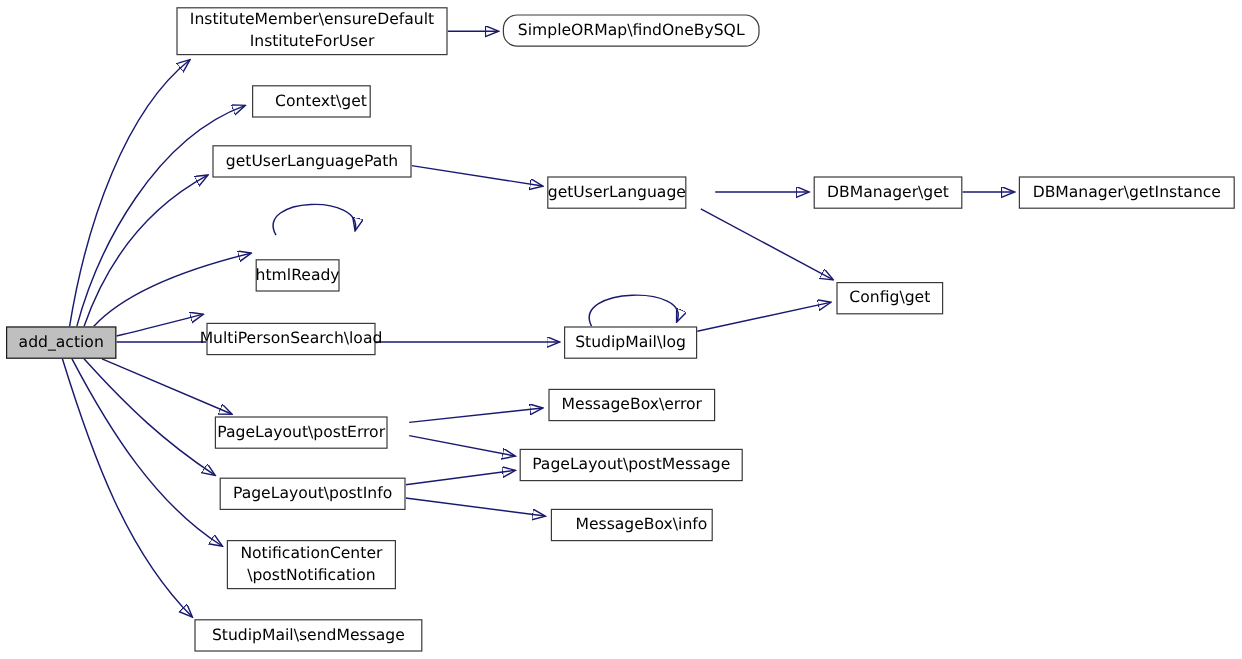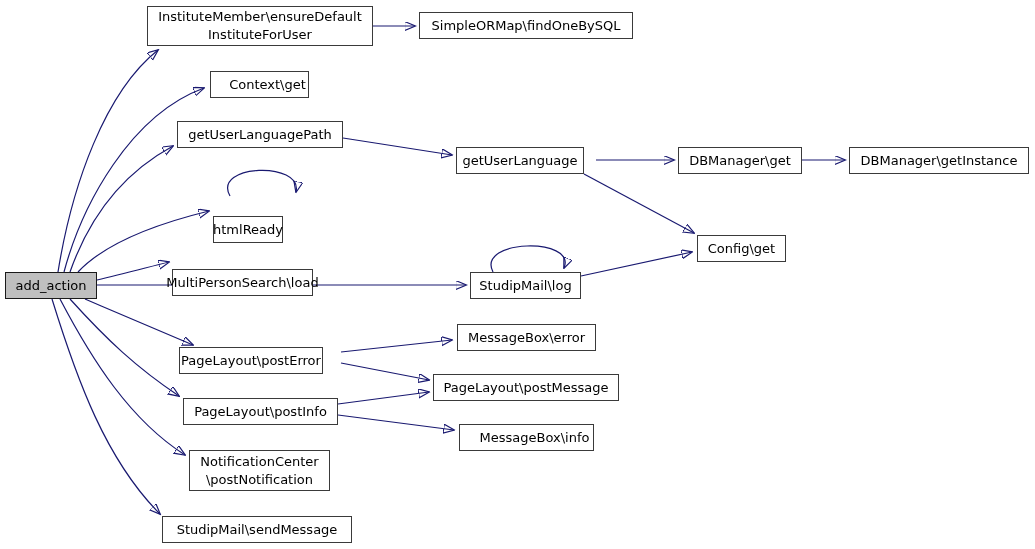--- a/index.html
+++ b/index.html
@@ -64,27 +64,27 @@
     <path d="M 341 363 L 429 380" marker-end="url(#ah)"></path>
     <path d="M 338 404 L 429 392" marker-end="url(#ah)"></path>
     <path d="M 338 415 L 454 430" marker-end="url(#ah)"></path>
   </svg>
 
   <div class="node hl" style="left:5px;top:272px;width:92px;height:27px;">add_action</div>
 
   <div class="node" style="left:147px;top:6px;width:226px;height:40px;">InstituteMember\ensureDefault
 InstituteForUser</div>
 
-  <div class="node" style="left:419px;top:12px;width:214px;height:27px;">SimpleORMap\findOneBySQL</div>
+  <div class="node" style="left:419px;top:12px;width:214px;height:27px;border-radius:12px;">SimpleORMap\findOneBySQL</div>
 
   <div class="node" style="left:210px;top:71px;width:99px;height:27px;padding-left:20px;">Context\get</div>
 
   <div class="node" style="left:177px;top:121px;width:166px;height:27px;">getUserLanguagePath</div>
 
-  <div class="node" style="left:456px;top:147px;width:128px;height:27px;">getUserLanguage</div>
+  <div class="node" style="left:456px;top:147px;width:116px;height:27px;">getUserLanguage</div>
 
   <div class="node" style="left:678px;top:147px;width:124px;height:27px;">DBManager\get</div>
 
   <div class="node" style="left:849px;top:147px;width:180px;height:27px;">DBManager\getInstance</div>
 
   <div class="node" style="left:213px;top:196px;width:70px;height:27px;margin-top:20px;">htmlReady</div>
 
   <div class="node" style="left:172px;top:232px;width:141px;height:27px;margin-top:37px;">MultiPersonSearch\load</div>
 
   <div class="node" style="left:470px;top:272px;width:111px;height:27px;">StudipMail\log</div>

